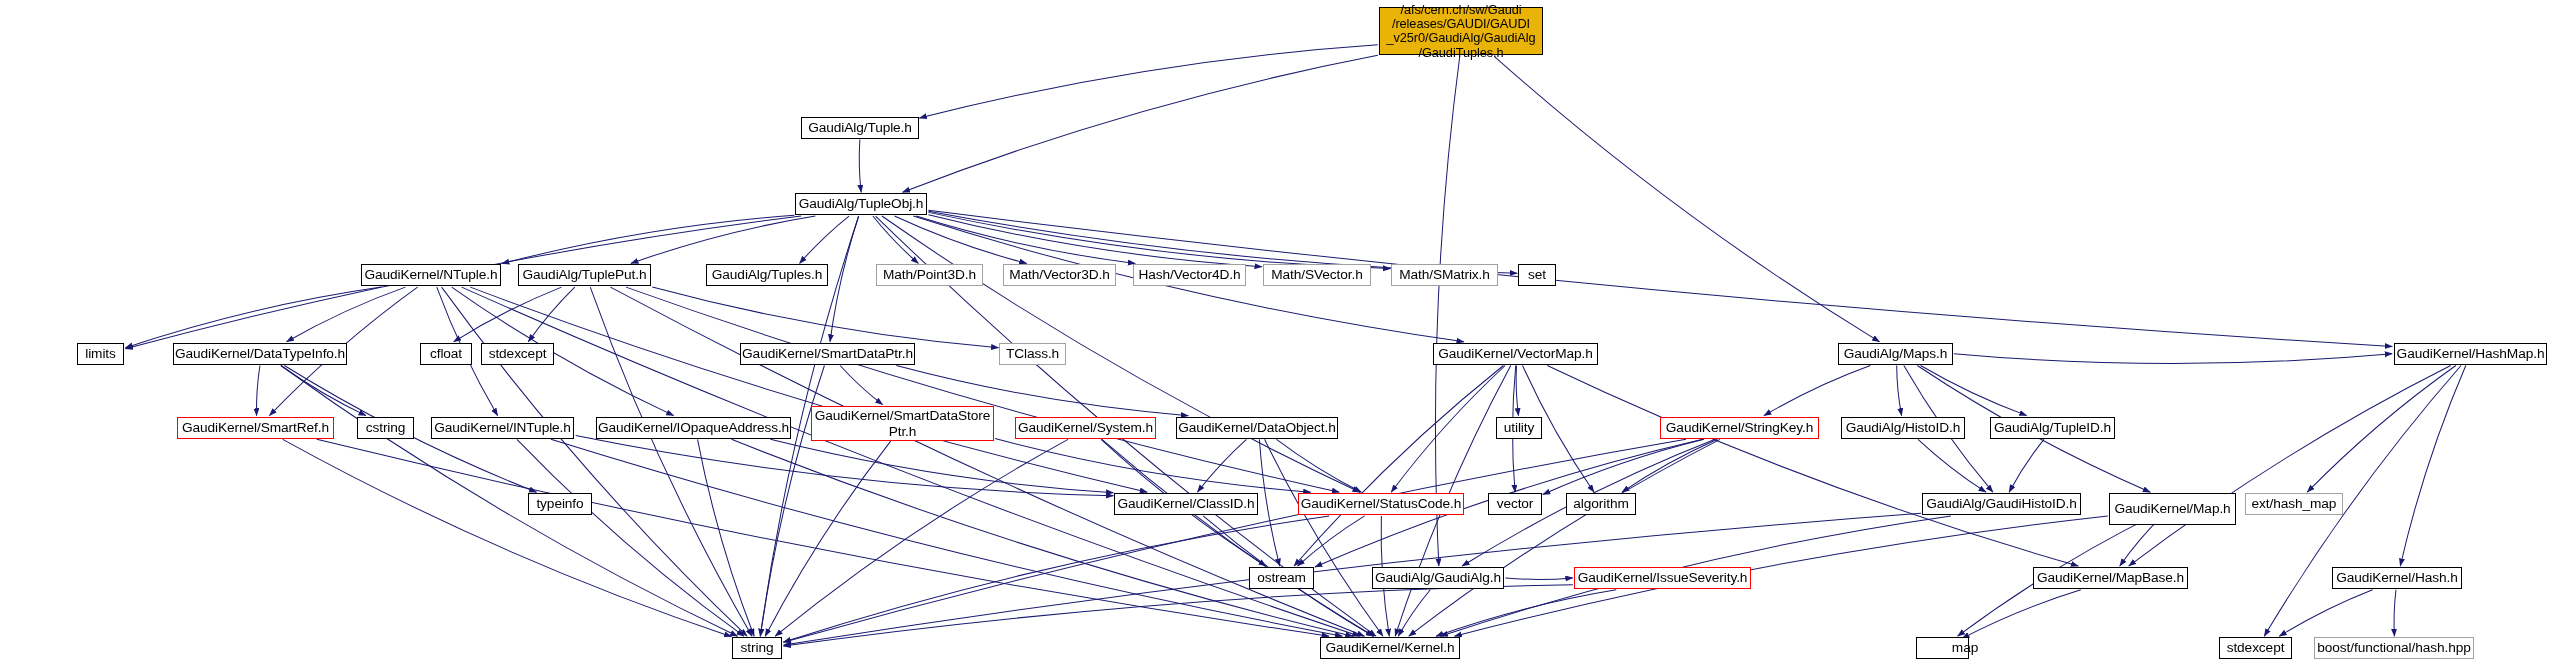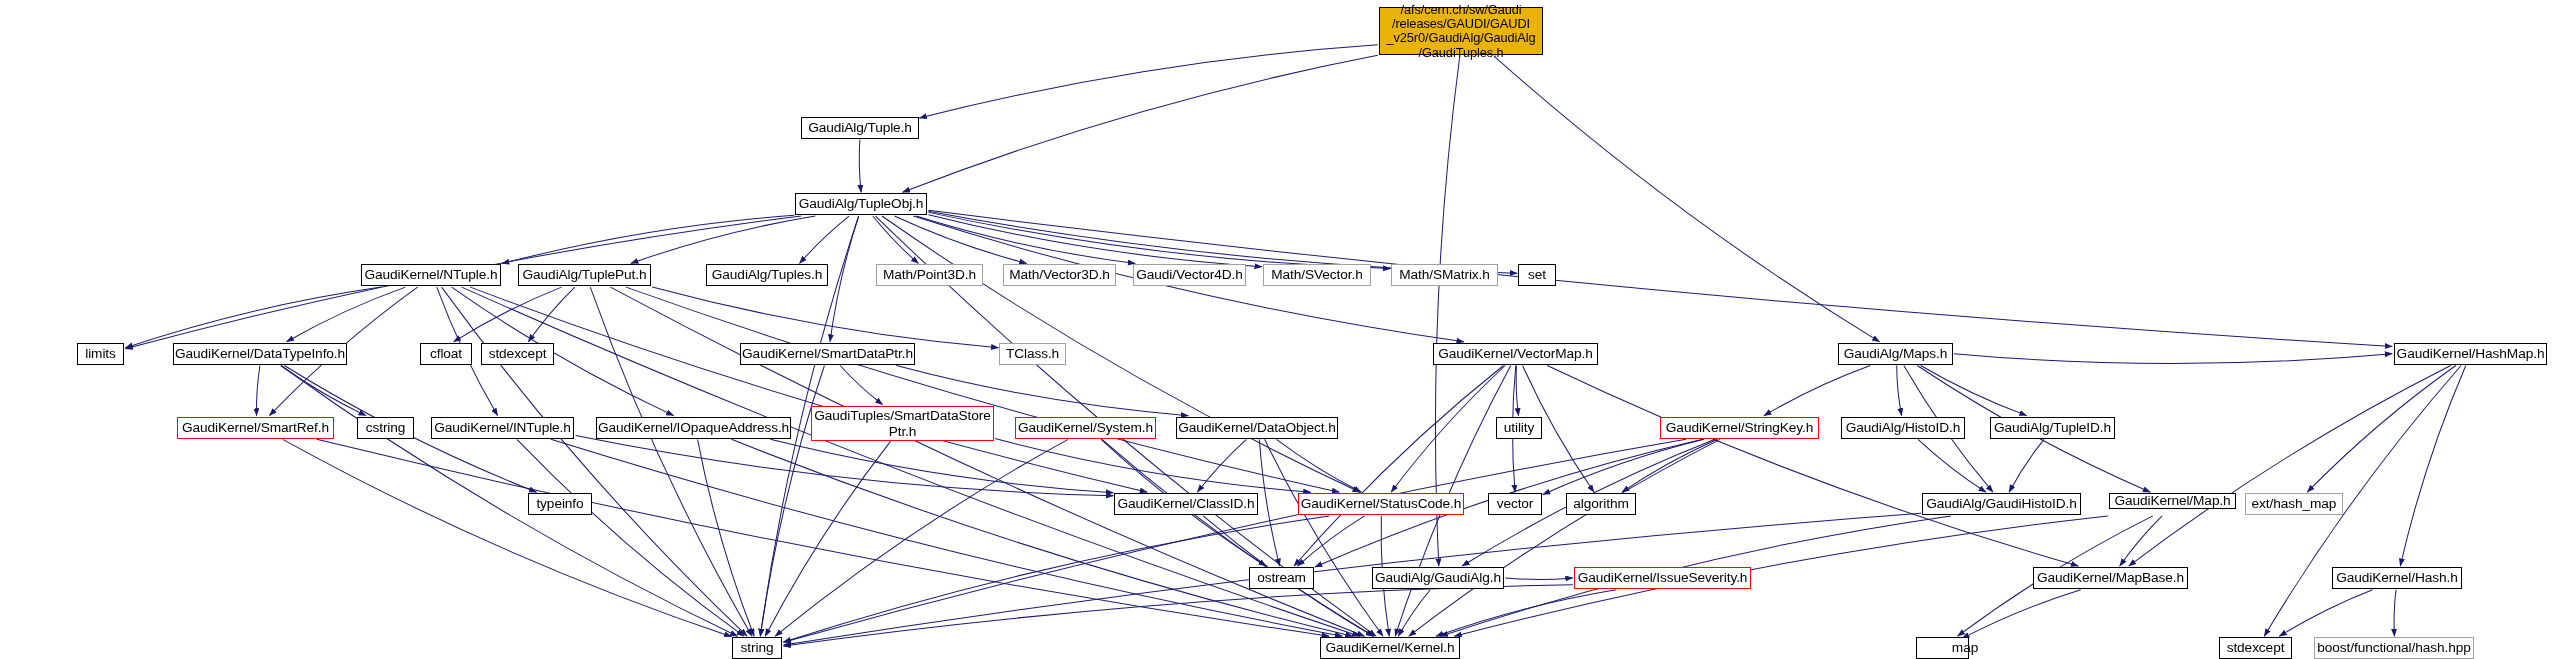--- a/index.html
+++ b/index.html
@@ -156,52 +156,52 @@
 /releases/GAUDI/GAUDI
 _v25r0/GaudiAlg/GaudiAlg
 /GaudiTuples.h</div>
       <div class="node" style="left: 801px; top: 117px; width: 118px; height: 22px;">GaudiAlg/Tuple.h</div>
       <div class="node" style="left: 795px; top: 193px; width: 132px; height: 22px;">GaudiAlg/TupleObj.h</div>
       <div class="node" style="left: 361px; top: 264px; width: 140px; height: 22px;">GaudiKernel/NTuple.h</div>
       <div class="node" style="left: 518px; top: 264px; width: 133px; height: 22px;">GaudiAlg/TuplePut.h</div>
       <div class="node" style="left: 706px; top: 264px; width: 122px; height: 22px;">GaudiAlg/Tuples.h</div>
       <div class="node gray" style="left: 876px; top: 264px; width: 107px; height: 22px;">Math/Point3D.h</div>
       <div class="node gray" style="left: 1003px; top: 264px; width: 113px; height: 22px;">Math/Vector3D.h</div>
-      <div class="node gray" style="left: 1133px; top: 264px; width: 113px; height: 22px;">Gaudi/Vector4D.h</div>
+      <div class="node gray" style="left: 1133px; top: 264px; width: 113px; height: 22px;">Hash/Vector4D.h</div>
       <div class="node gray" style="left: 1263px; top: 264px; width: 108px; height: 22px;">Math/SVector.h</div>
       <div class="node gray" style="left: 1391px; top: 264px; width: 107px; height: 22px;">Math/SMatrix.h</div>
       <div class="node" style="left: 1518px; top: 264px; width: 38px; height: 22px;">set</div>
       <div class="node" style="left: 77px; top: 343px; width: 47px; height: 22px;">limits</div>
       <div class="node" style="left: 173px; top: 343px; width: 174px; height: 22px;">GaudiKernel/DataTypeInfo.h</div>
       <div class="node" style="left: 404px; top: 343px; width: 52px; height: 22px; margin-left: 16px;">cfloat</div>
       <div class="node" style="left: 481px; top: 343px; width: 73px; height: 22px;">stdexcept</div>
       <div class="node" style="left: 740px; top: 343px; width: 175px; height: 22px;">GaudiKernel/SmartDataPtr.h</div>
       <div class="node gray" style="left: 999px; top: 343px; width: 67px; height: 22px;">TClass.h</div>
       <div class="node" style="left: 1433px; top: 343px; width: 165px; height: 22px;">GaudiKernel/VectorMap.h</div>
       <div class="node" style="left: 1838px; top: 343px; width: 115px; height: 22px;">GaudiAlg/Maps.h</div>
       <div class="node" style="left: 2394px; top: 343px; width: 153px; height: 22px;">GaudiKernel/HashMap.h</div>
       <div class="node red" style="left: 177px; top: 417px; width: 157px; height: 22px;">GaudiKernel/SmartRef.h</div>
       <div class="node" style="left: 357px; top: 417px; width: 57px; height: 22px;">cstring</div>
       <div class="node" style="left: 431px; top: 417px; width: 143px; height: 22px;">GaudiKernel/INTuple.h</div>
       <div class="node" style="left: 596px; top: 417px; width: 195px; height: 22px;">GaudiKernel/IOpaqueAddress.h</div>
-      <div class="node red" style="left: 811px; top: 406px; width: 183px; height: 35px;">GaudiTuples/SmartDataStore
+      <div class="node red" style="left: 811px; top: 406px; width: 183px; height: 35px;">GaudiKernel/SmartDataStore
 Ptr.h</div>
       <div class="node red" style="left: 1015px; top: 417px; width: 141px; height: 22px;">GaudiKernel/System.h</div>
       <div class="node" style="left: 1176px; top: 417px; width: 162px; height: 22px;">GaudiKernel/DataObject.h</div>
       <div class="node" style="left: 1496px; top: 417px; width: 46px; height: 22px;">utility</div>
       <div class="node red" style="left: 1660px; top: 417px; width: 159px; height: 22px;">GaudiKernel/StringKey.h</div>
       <div class="node" style="left: 1841px; top: 417px; width: 124px; height: 22px;">GaudiAlg/HistoID.h</div>
       <div class="node" style="left: 1990px; top: 417px; width: 125px; height: 22px;">GaudiAlg/TupleID.h</div>
       <div class="node" style="left: 528px; top: 493px; width: 64px; height: 22px;">typeinfo</div>
       <div class="node" style="left: 1114px; top: 493px; width: 144px; height: 22px;">GaudiKernel/ClassID.h</div>
       <div class="node red" style="left: 1298px; top: 493px; width: 166px; height: 22px;">GaudiKernel/StatusCode.h</div>
       <div class="node" style="left: 1488px; top: 493px; width: 54px; height: 22px;">vector</div>
       <div class="node" style="left: 1566px; top: 493px; width: 70px; height: 22px;">algorithm</div>
       <div class="node" style="left: 1922px; top: 493px; width: 159px; height: 22px;">GaudiAlg/GaudiHistoID.h</div>
-      <div class="node" style="left: 2109px; top: 493px; width: 127px; height: 16px;">GaudiKernel/Map.h</div>
+      <div class="node" style="left: 2109px; top: 493px; width: 127px; height: 32px;">GaudiKernel/Map.h</div>
       <div class="node gray" style="left: 2245px; top: 493px; width: 98px; height: 22px;">ext/hash_map</div>
       <div class="node" style="left: 1249px; top: 567px; width: 65px; height: 22px;">ostream</div>
       <div class="node" style="left: 1372px; top: 567px; width: 132px; height: 22px;">GaudiAlg/GaudiAlg.h</div>
       <div class="node red" style="left: 1574px; top: 567px; width: 177px; height: 22px;">GaudiKernel/IssueSeverity.h</div>
       <div class="node" style="left: 2033px; top: 567px; width: 155px; height: 22px;">GaudiKernel/MapBase.h</div>
       <div class="node" style="left: 2332px; top: 567px; width: 130px; height: 22px;">GaudiKernel/Hash.h</div>
       <div class="node" style="left: 732px; top: 637px; width: 50px; height: 22px;">string</div>
       <div class="node" style="left: 1320px; top: 637px; width: 140px; height: 22px;">GaudiKernel/Kernel.h</div>
       <div class="node" style="left: 1916px; top: 637px; width: 46px; height: 22px; padding-left: 48px;">map</div>
       <div class="node" style="left: 2219px; top: 637px; width: 73px; height: 22px;">stdexcept</div>

